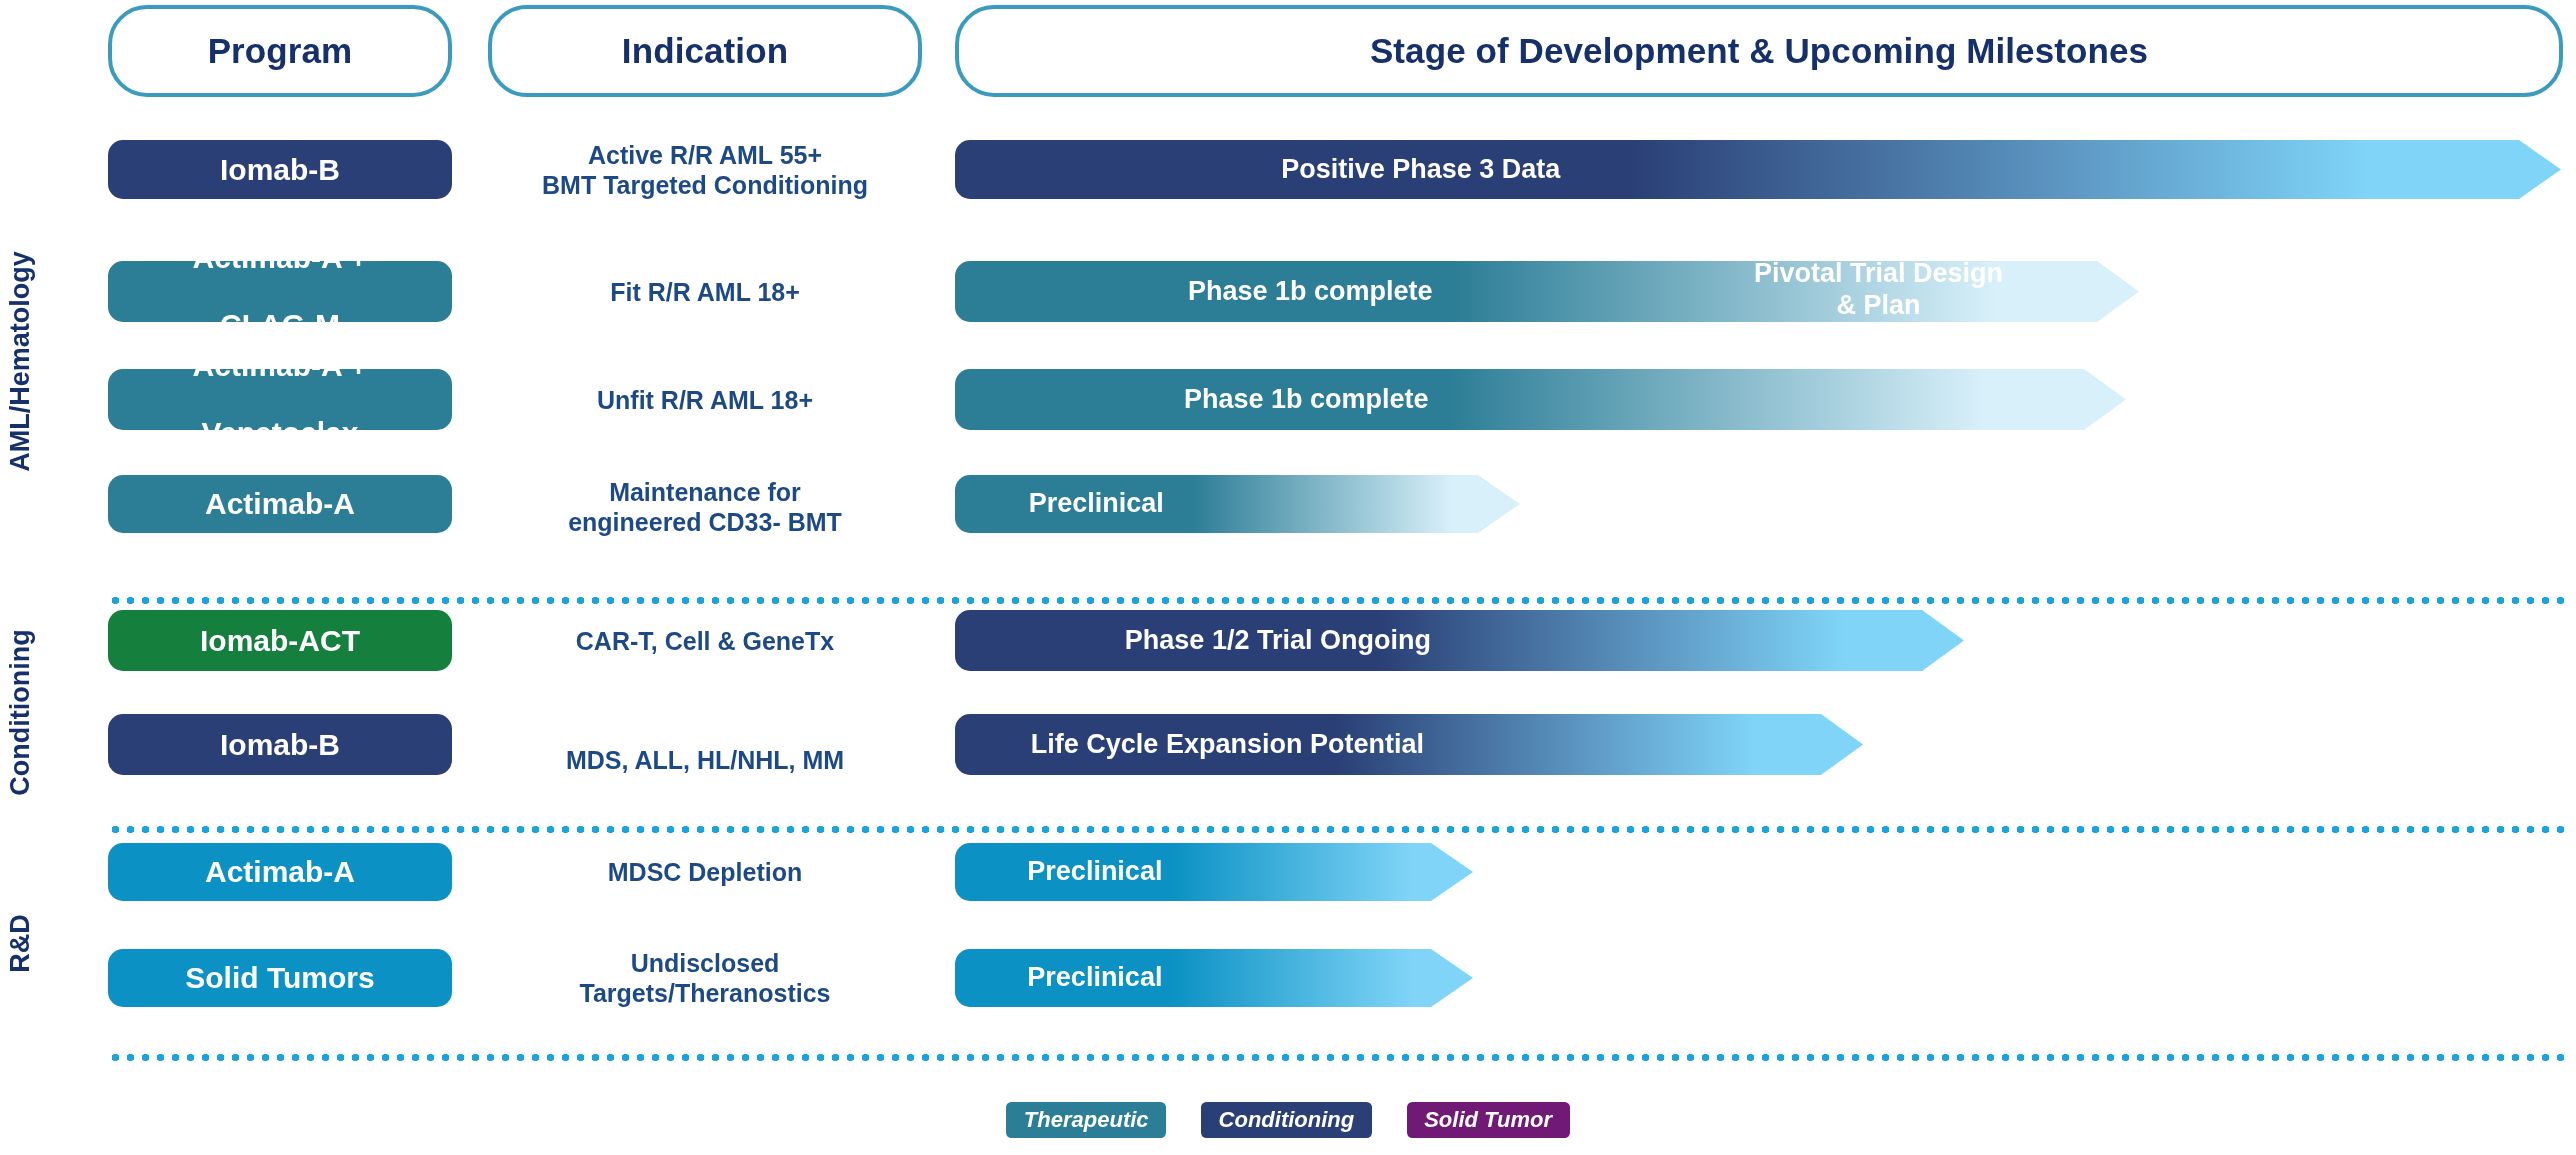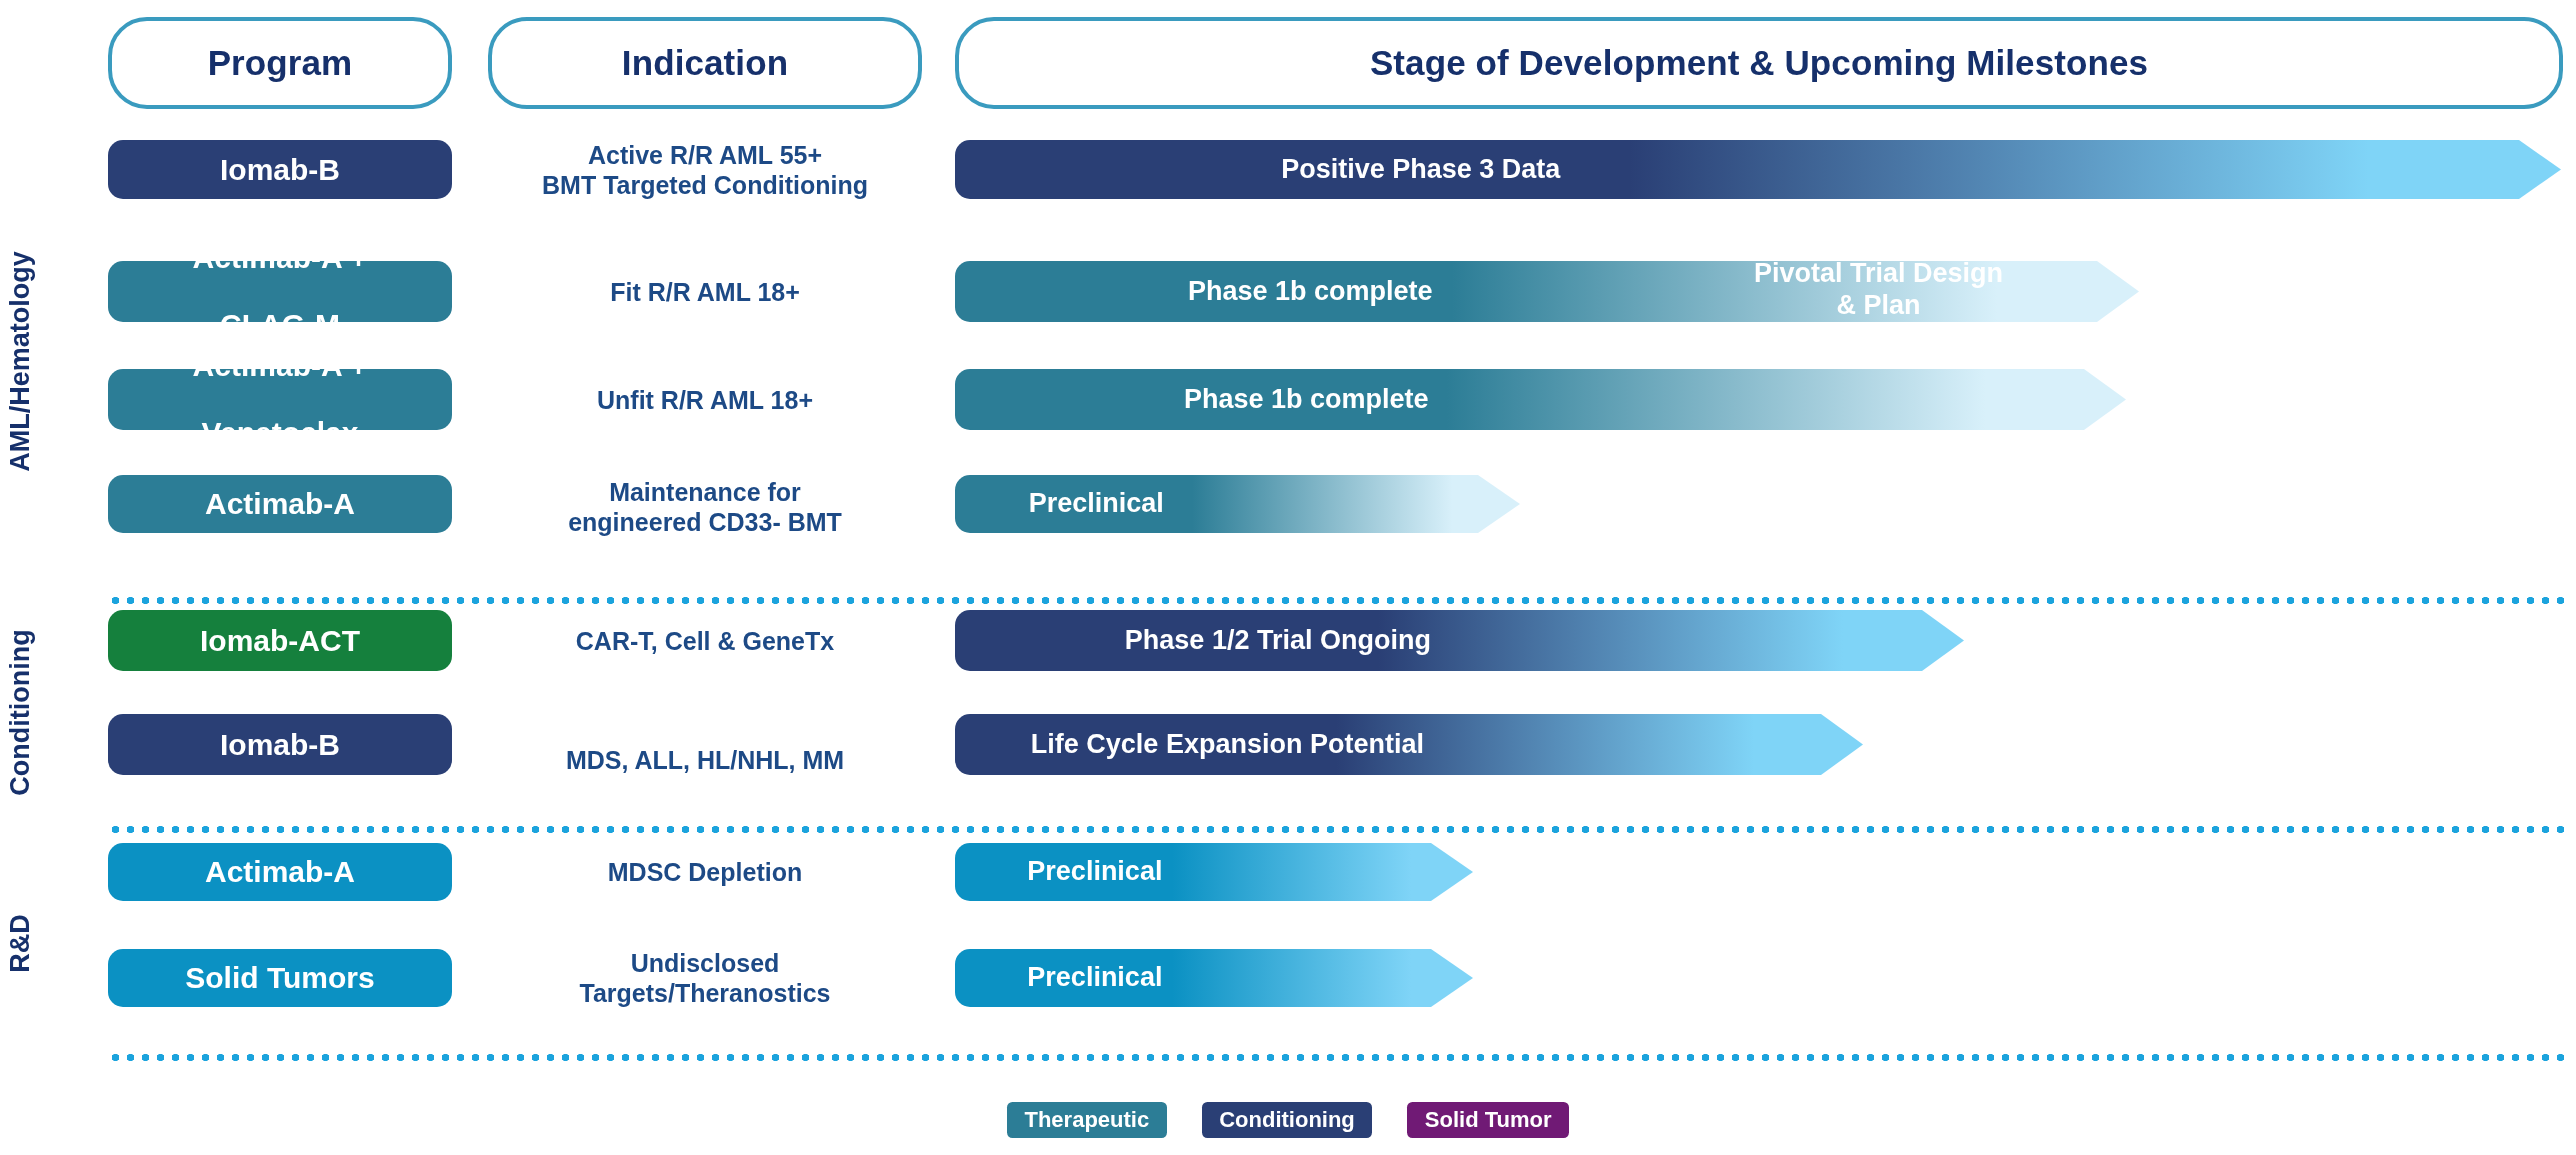--- a/index.html
+++ b/index.html
@@ -5,21 +5,20 @@
   html,body{margin:0;padding:0;background:#ffffff;}
   body{width:2576px;height:1155px;position:relative;overflow:hidden;
        font-family:"Liberation Sans","DejaVu Sans",sans-serif;}
 
   
   .hdr{
     position:absolute;top:5.4px;height:92px;
     border:4.7px solid #3a9bbf;border-radius:39px;background:#ffffff;
     display:flex;align-items:center;justify-content:center;
     box-sizing:border-box;
-    margin-top:12px;
   }
   .hdr span{
     color:#16306b;font-weight:bold;font-size:35px;letter-spacing:0.1px;
     white-space:nowrap;
   }
   #hdr-program{left:108px;width:344px;}
   #hdr-indication{left:488px;width:434px;}
   #hdr-stage{left:955px;width:1608px;}
 
   
@@ -67,21 +66,21 @@
     background-image:radial-gradient(circle, #1ba3dd 44%, rgba(0,0,0,0) 46%);
     background-size:15px 7.4px;background-repeat:repeat-x;
   }
 
   
   .legend{position:absolute;left:0;top:1102px;width:2576px;
           display:flex;justify-content:center;align-items:center;gap:35px;}
   .legend-item{
     border-radius:5.4px;height:36px;padding:0 17.5px;
     display:flex;align-items:center;justify-content:center;
-    color:#ffffff;font-weight:bold;font-size:22px;white-space:nowrap;
+    color:#ffffff;font-weight:bold;font-size:22px;white-space:nowrap;font-style:italic;
   }
 </style>
 </head>
 <body>
 
 <div class="hdr" id="hdr-program">
   <span>Program</span>
 </div>
 <div class="hdr" id="hdr-indication">
   <span>Indication</span>

